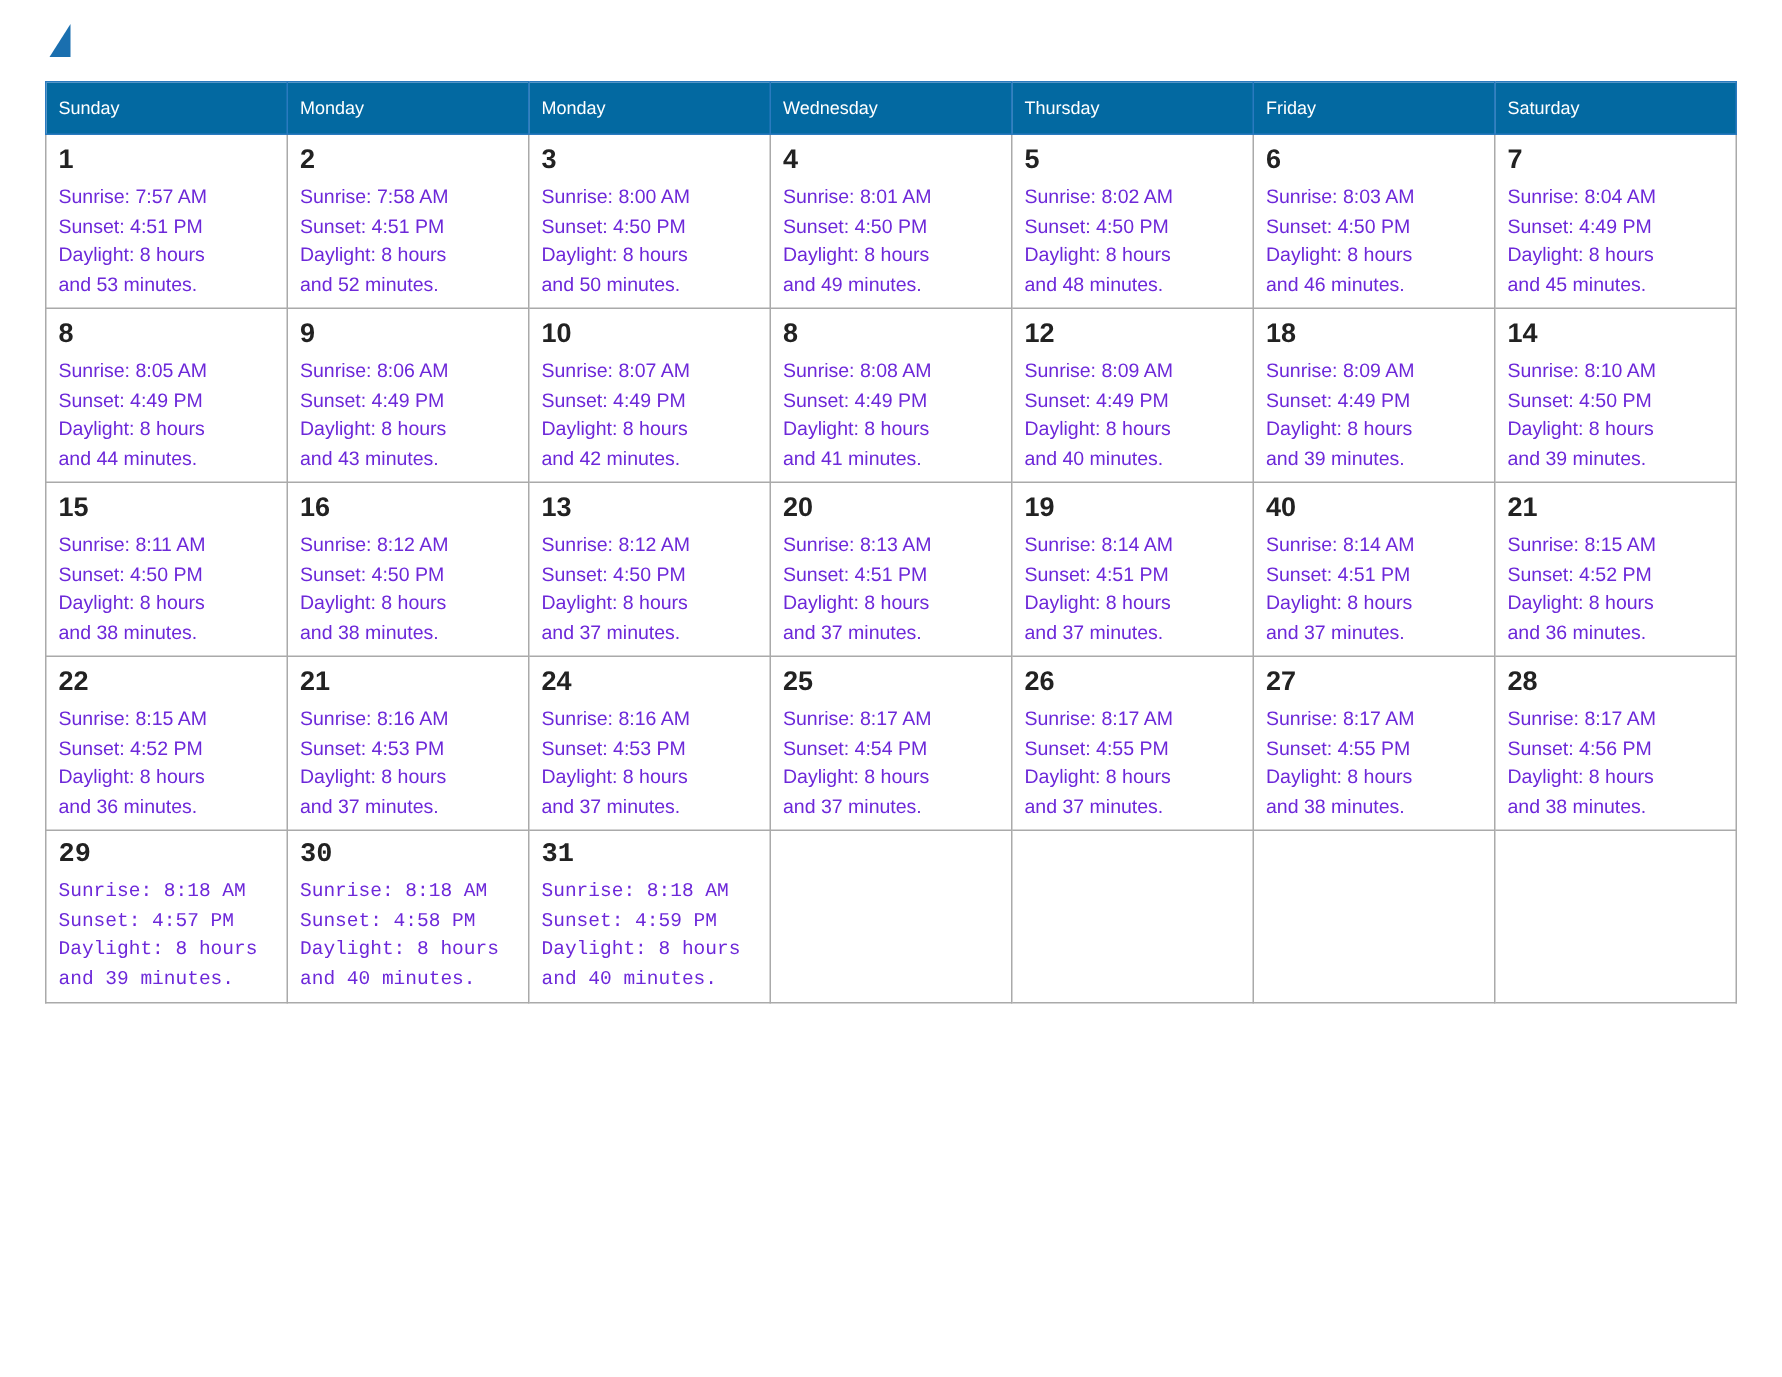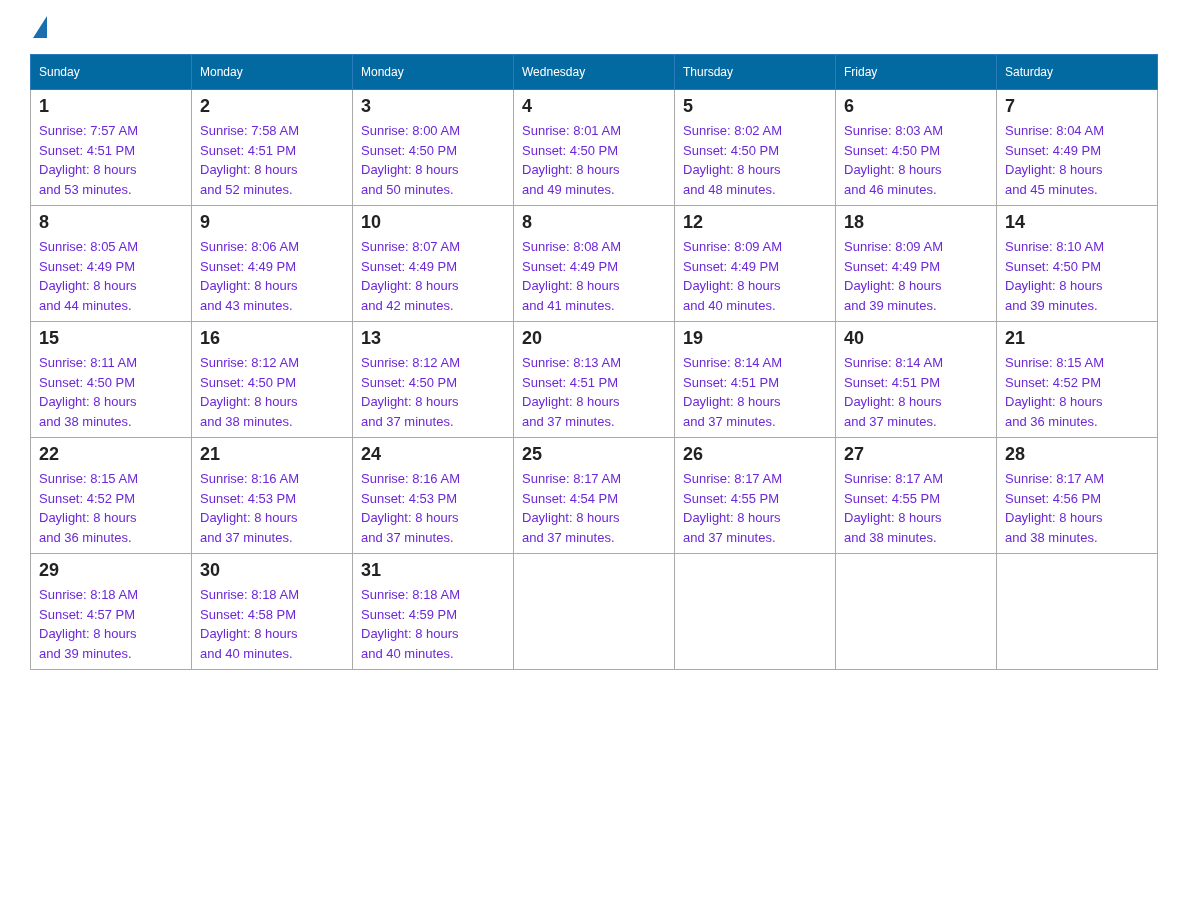--- a/index.html
+++ b/index.html
@@ -96,20 +96,21 @@
       color: #222;
     }
     .day-info {
       font-size: 13px;
       line-height: 1.5;
       color: #6d28d9;
     }
     tr:last-child td {
       height: auto;
       min-height: 100px;
+      font-family: Liberation Mono, monospace;
     }
   </style>
 </head>
 <body>
 
 <div class="header">
   <div class="logo">
     <div class="logo-top">
       <span class="logo-text-general"></span>
       <div class="logo-triangle"></div>

